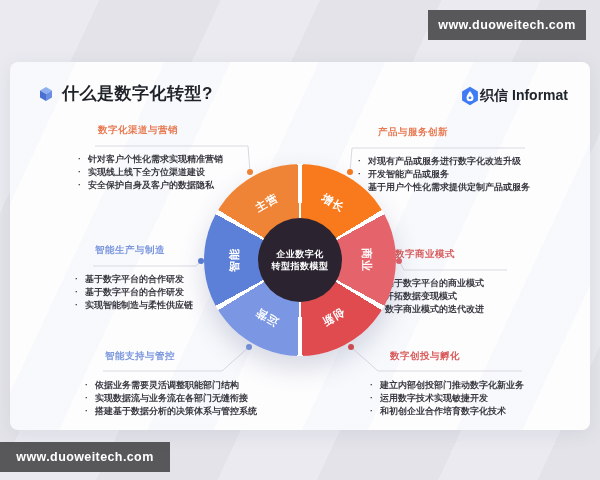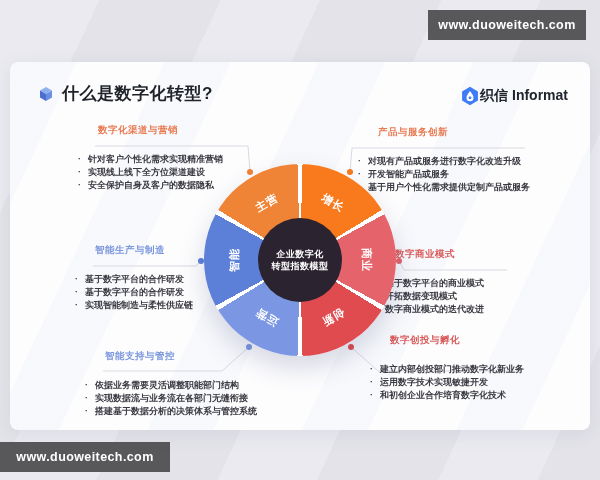--- a/index.html
+++ b/index.html
@@ -38,21 +38,21 @@
     position:relative; padding-left:10px; font-size:9px; font-weight:600;
     color:#3a3a42; line-height:13px; white-space:nowrap;
   }
   .section li::before { content:"·"; position:absolute; left:0; font-weight:bold; color:#3a3a42; }
 
   .sec-tl { left:68px;  top:62px;  width:215px; }
   .sec-tr { left:348px; top:64px;  width:220px; }
   .sec-ml { left:65px;  top:182px; width:205px; }
   .sec-bl { left:75px;  top:288px; width:225px; }
   .sec-mr { left:365px; top:186px; width:165px; }
-  .sec-br { left:360px; top:272px; width:215px; }
+  .sec-br { left:360px; top:288px; width:215px; }
 
   .pie-wrap { position:absolute; left:194px; top:102px; width:192px; height:192px; z-index:2; }
   .pie {
     width:192px; height:192px; border-radius:50%;
     box-shadow:0 12px 26px rgba(60,70,120,.20);
     position:relative;
   }
   .center-circle {
     position:absolute; left:54px; top:54px; width:84px; height:84px; border-radius:50%;
     background:#2b2430; color:#fff; display:flex; flex-direction:column;

